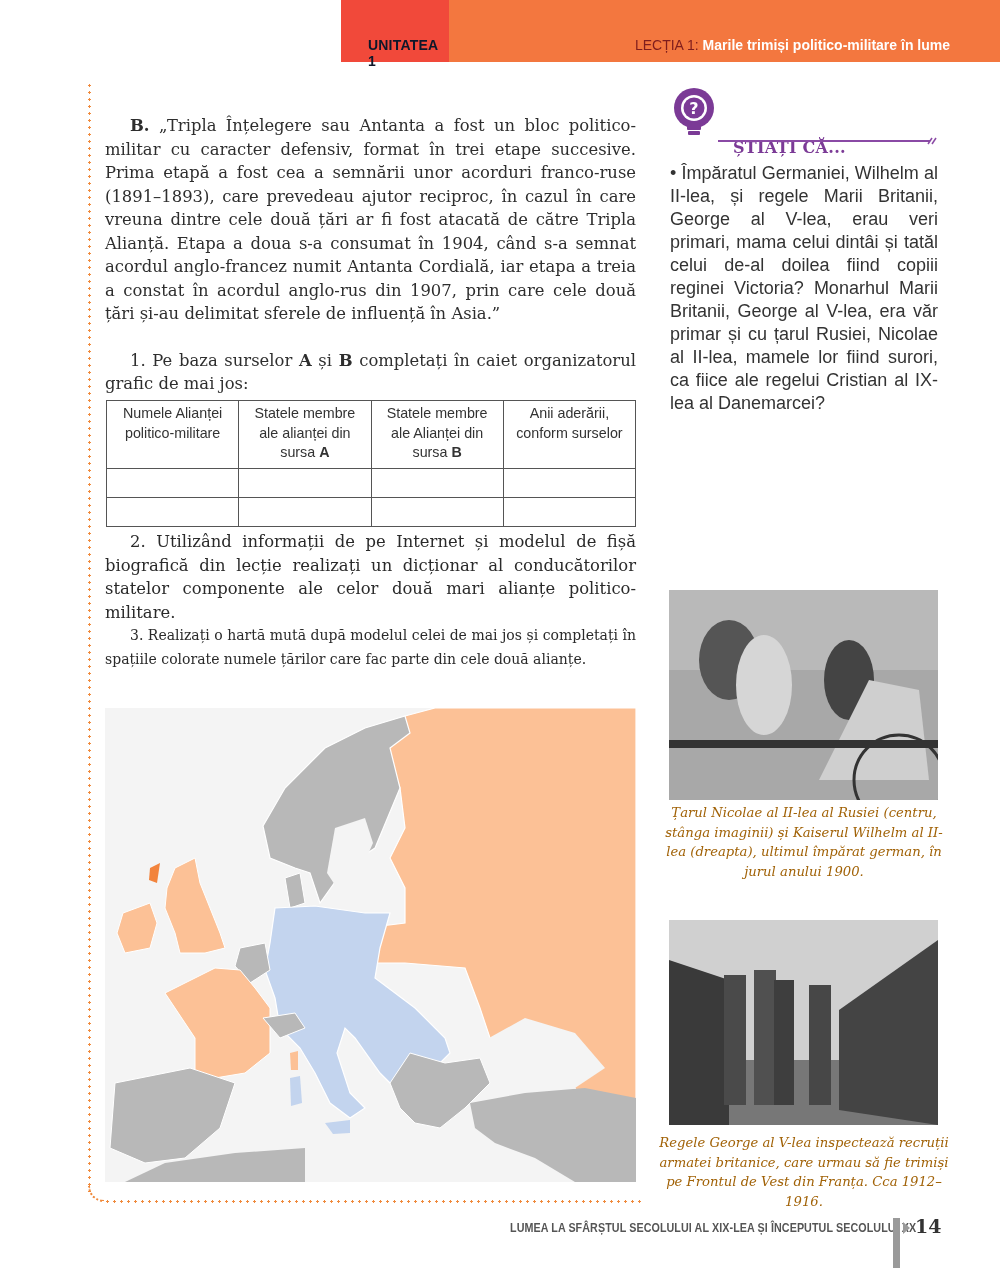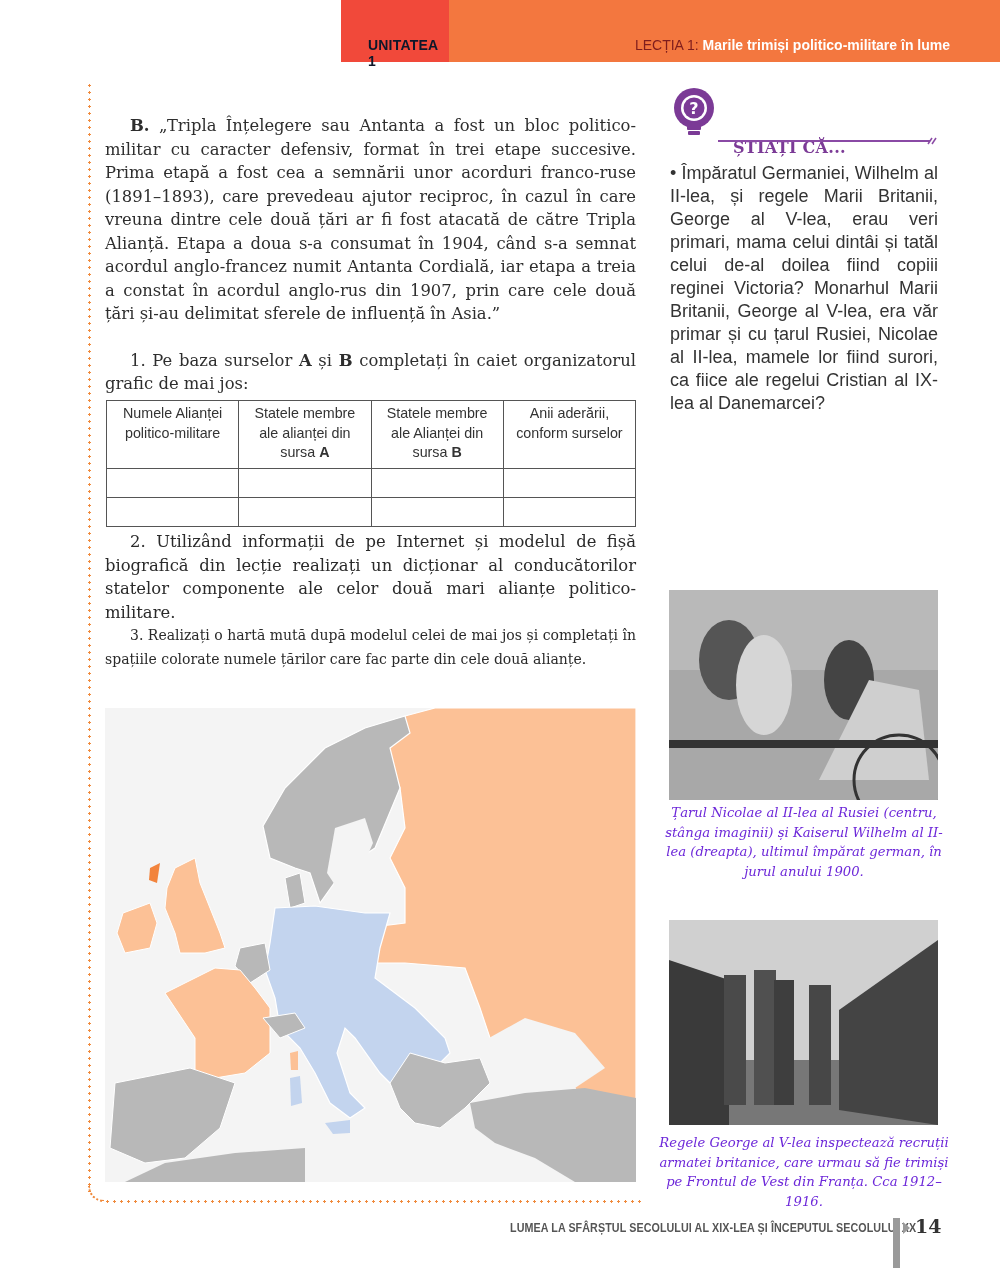--- a/index.html
+++ b/index.html
@@ -52,21 +52,21 @@
     font-size: 16px; color: #7b3a96; letter-spacing: 0.3px; margin-top: 20px; }
   .ss-line { position: absolute; left: 718px; top: 140px; width: 212px; height: 2px; background: #8a4aa5; }
   .ss-end { position: absolute; left: 926px; top: 136px; width: 12px; height: 10px; }
   .ss-body { position: absolute; left: 670px; top: 162px; width: 268px; font-family: "Liberation Sans", sans-serif;
     font-size: 18px; line-height: 23px; color: #333; text-align: justify; }
 
   .photo { position: absolute; background: #888; overflow: hidden; }
   .photo1 { left: 669px; top: 590px; width: 269px; height: 210px; }
   .photo2 { left: 669px; top: 920px; width: 269px; height: 205px; }
   .caption { position: absolute; width: 290px; text-align: center; font-family: "DejaVu Serif", serif; font-style: italic;
-    font-size: 13.2px; line-height: 19.5px; color: #6d28d9; }
+    font-size: 13.2px; line-height: 19.5px; color: #a16207; }
   .cap1 { left: 659px; top: 803px; }
   .cap2 { left: 659px; top: 1133px; }
 
   
   .ftr { position: absolute; left: 510px; top: 1221px; font-family: "Liberation Sans", sans-serif; font-weight: bold;
     font-size: 12.2px; color: #555; letter-spacing: 0.1px; transform: scaleX(0.88); transform-origin: left; }
   .ftr-bar { position: absolute; left: 893px; top: 1218px; width: 7px; height: 50px; background: #9a9a9a; }
   .ftr-arrow { position: absolute; left: 903px; top: 1222px; width: 0; height: 0;
     border-top: 6px solid transparent; border-bottom: 6px solid transparent; border-left: 7px solid #9a9a9a; }
   .ftr-page { position: absolute; left: 915px; top: 1215px; font-family: "DejaVu Serif", serif; font-weight: bold;

